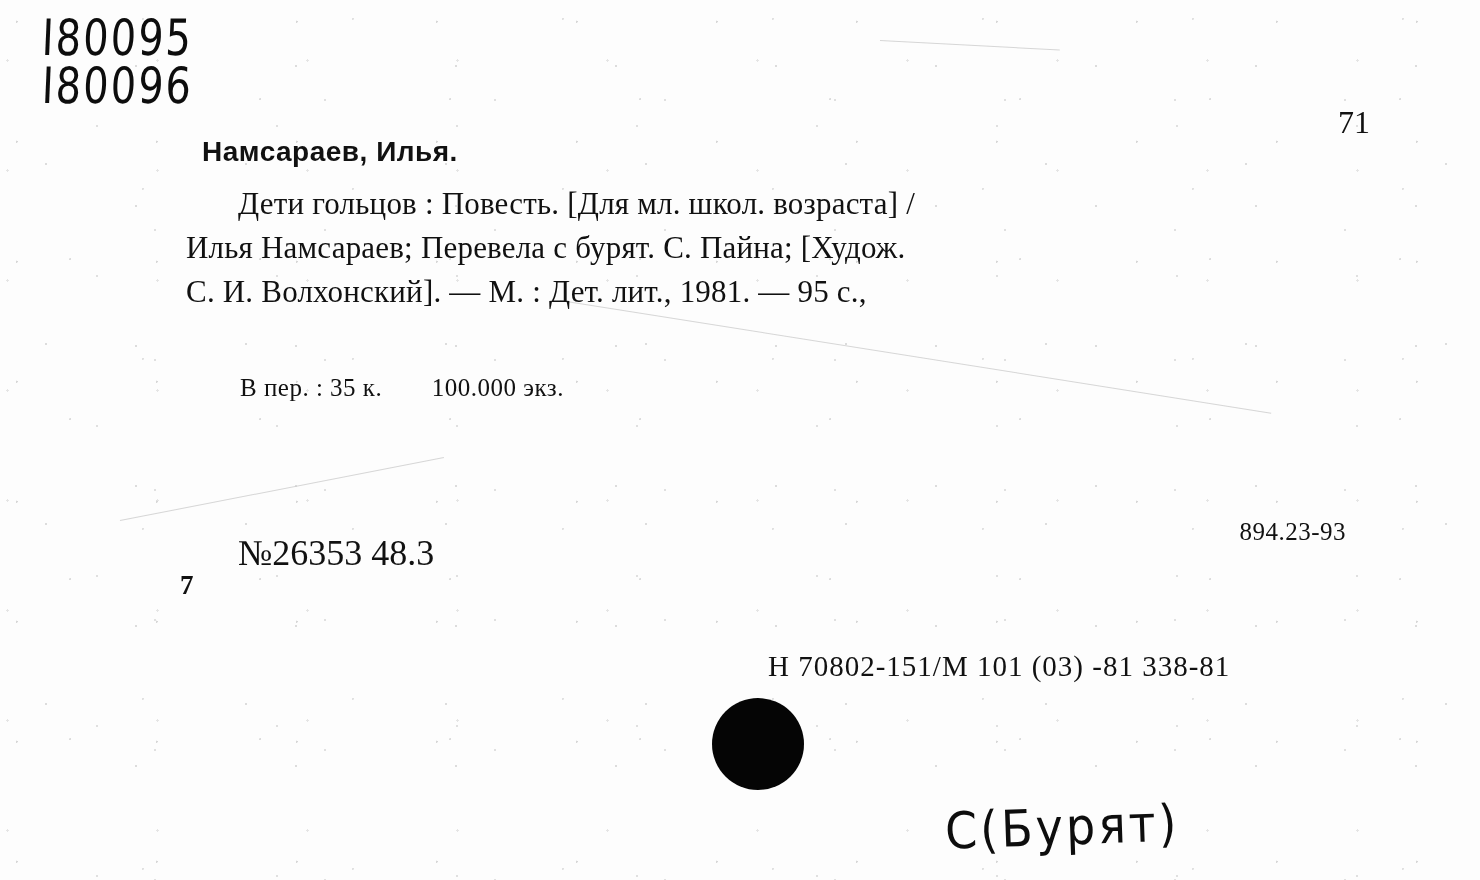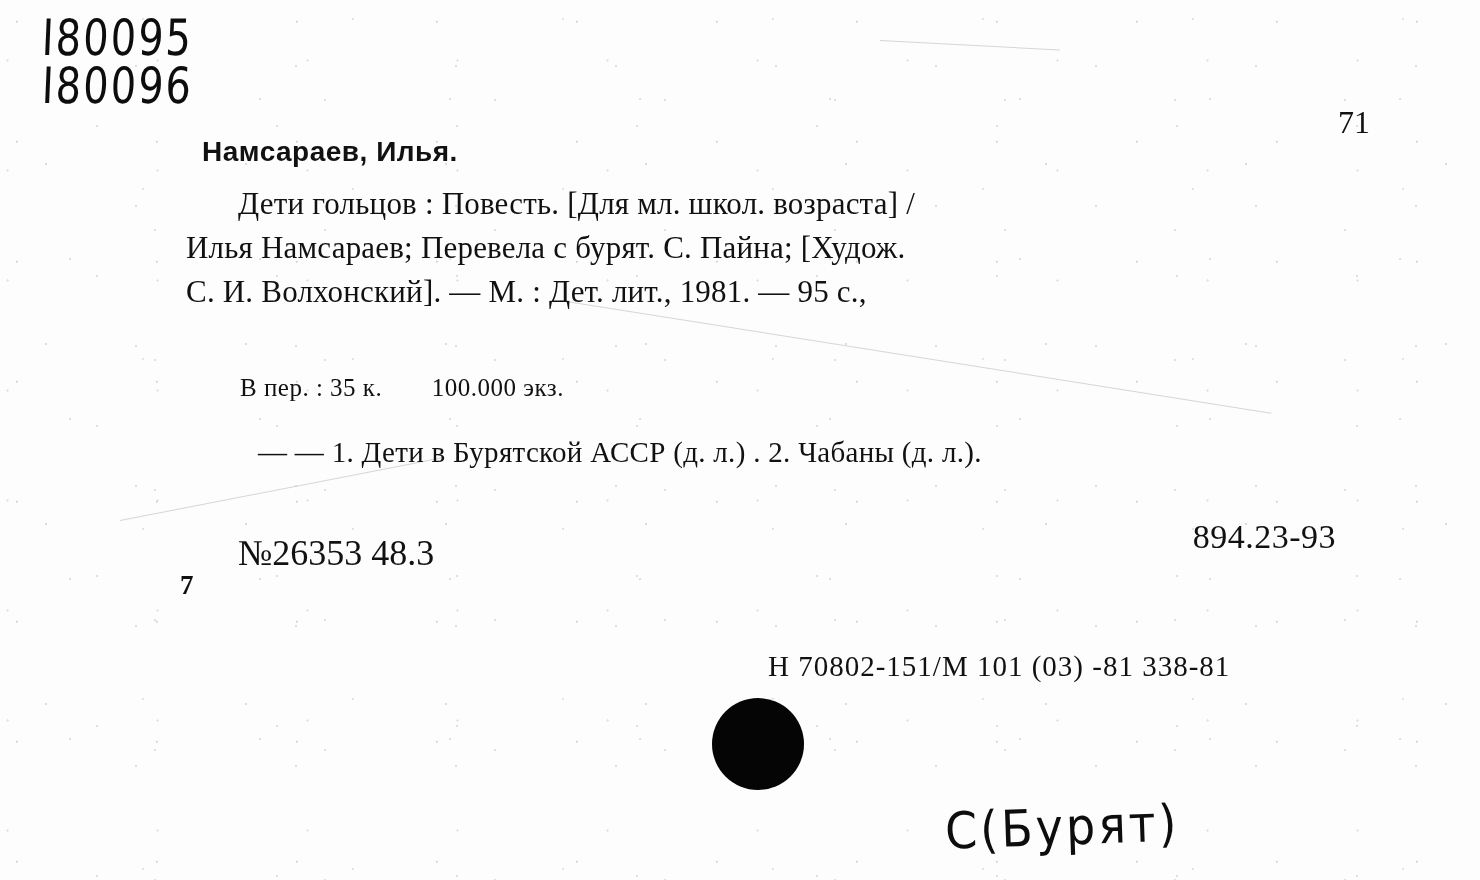--- a/index.html
+++ b/index.html
@@ -116,23 +116,23 @@
   .subjects {
     position: absolute;
     left: 258px;
     top: 436px;
     font-size: 29px;
     letter-spacing: .3px;
   }
 
   .udc {
     position: absolute;
-    right: 144px;
+    right: 134px;
     top: 518px;
-    font-size: 34px;
+    font-size: 25px;
     letter-spacing: .5px;
   }
 
   .imprint {
     position: absolute;
     left: 238px;
     top: 528px;
     font-size: 36px;
     line-height: 1.42;
   }
@@ -186,21 +186,20 @@
     <div class="line">Илья Намсараев; Перевела с бурят. С. Пайна; [Худож.</div>
     <div class="line">С. И. Волхонский]. — М. : Дет. лит., 1981. — 95 с.,</div>
   </div>
 
   <div class="price-line">
     <span>В пер. : 35 к.</span>
     <span class="gap"></span>
     <span>100.000 экз.</span>
   </div>
 
-  <div class="subjects">— — 1. Дети в Бурятской АССР (д. л.) . 2. Чабаны (д. л.).</div>
 
   <div class="udc">894.23-93</div>
 
   <div class="side-num">7</div>
 
   <div class="imprint">
     <div class="row">№26353 48.3</div>
   </div>
 
   <div class="printrun">Н  70802-151/М 101 (03) -81  338-81</div>

